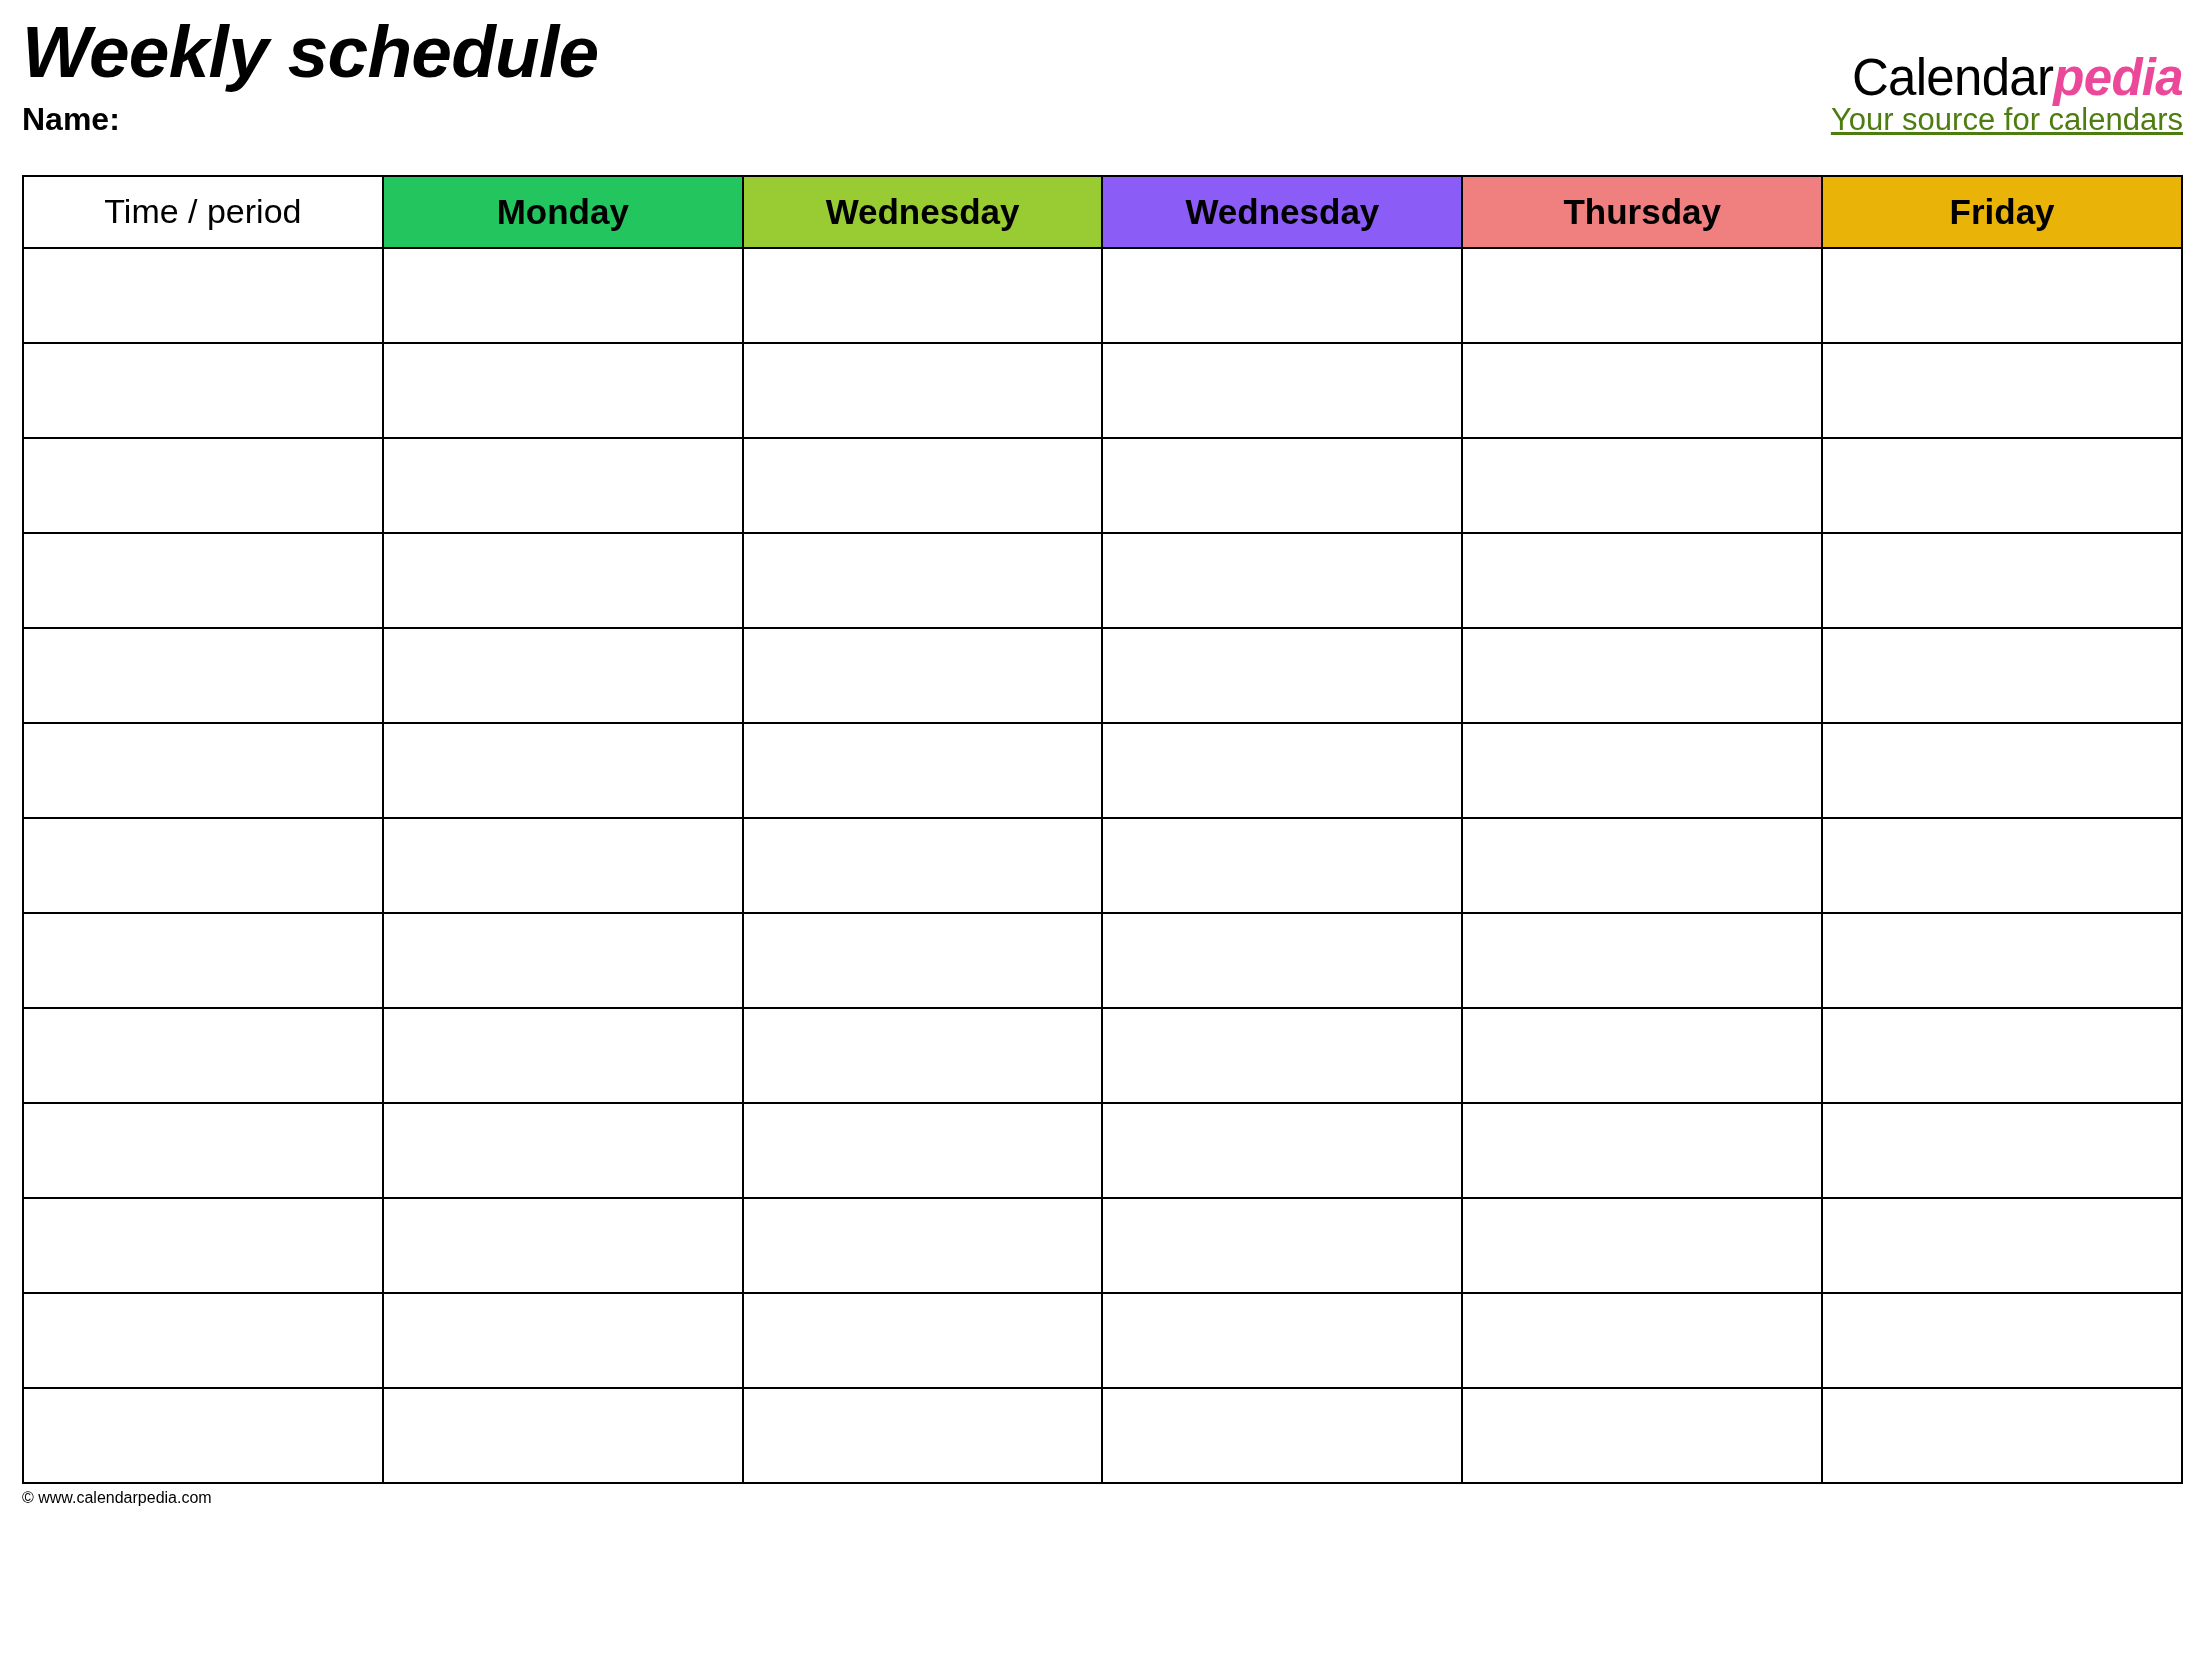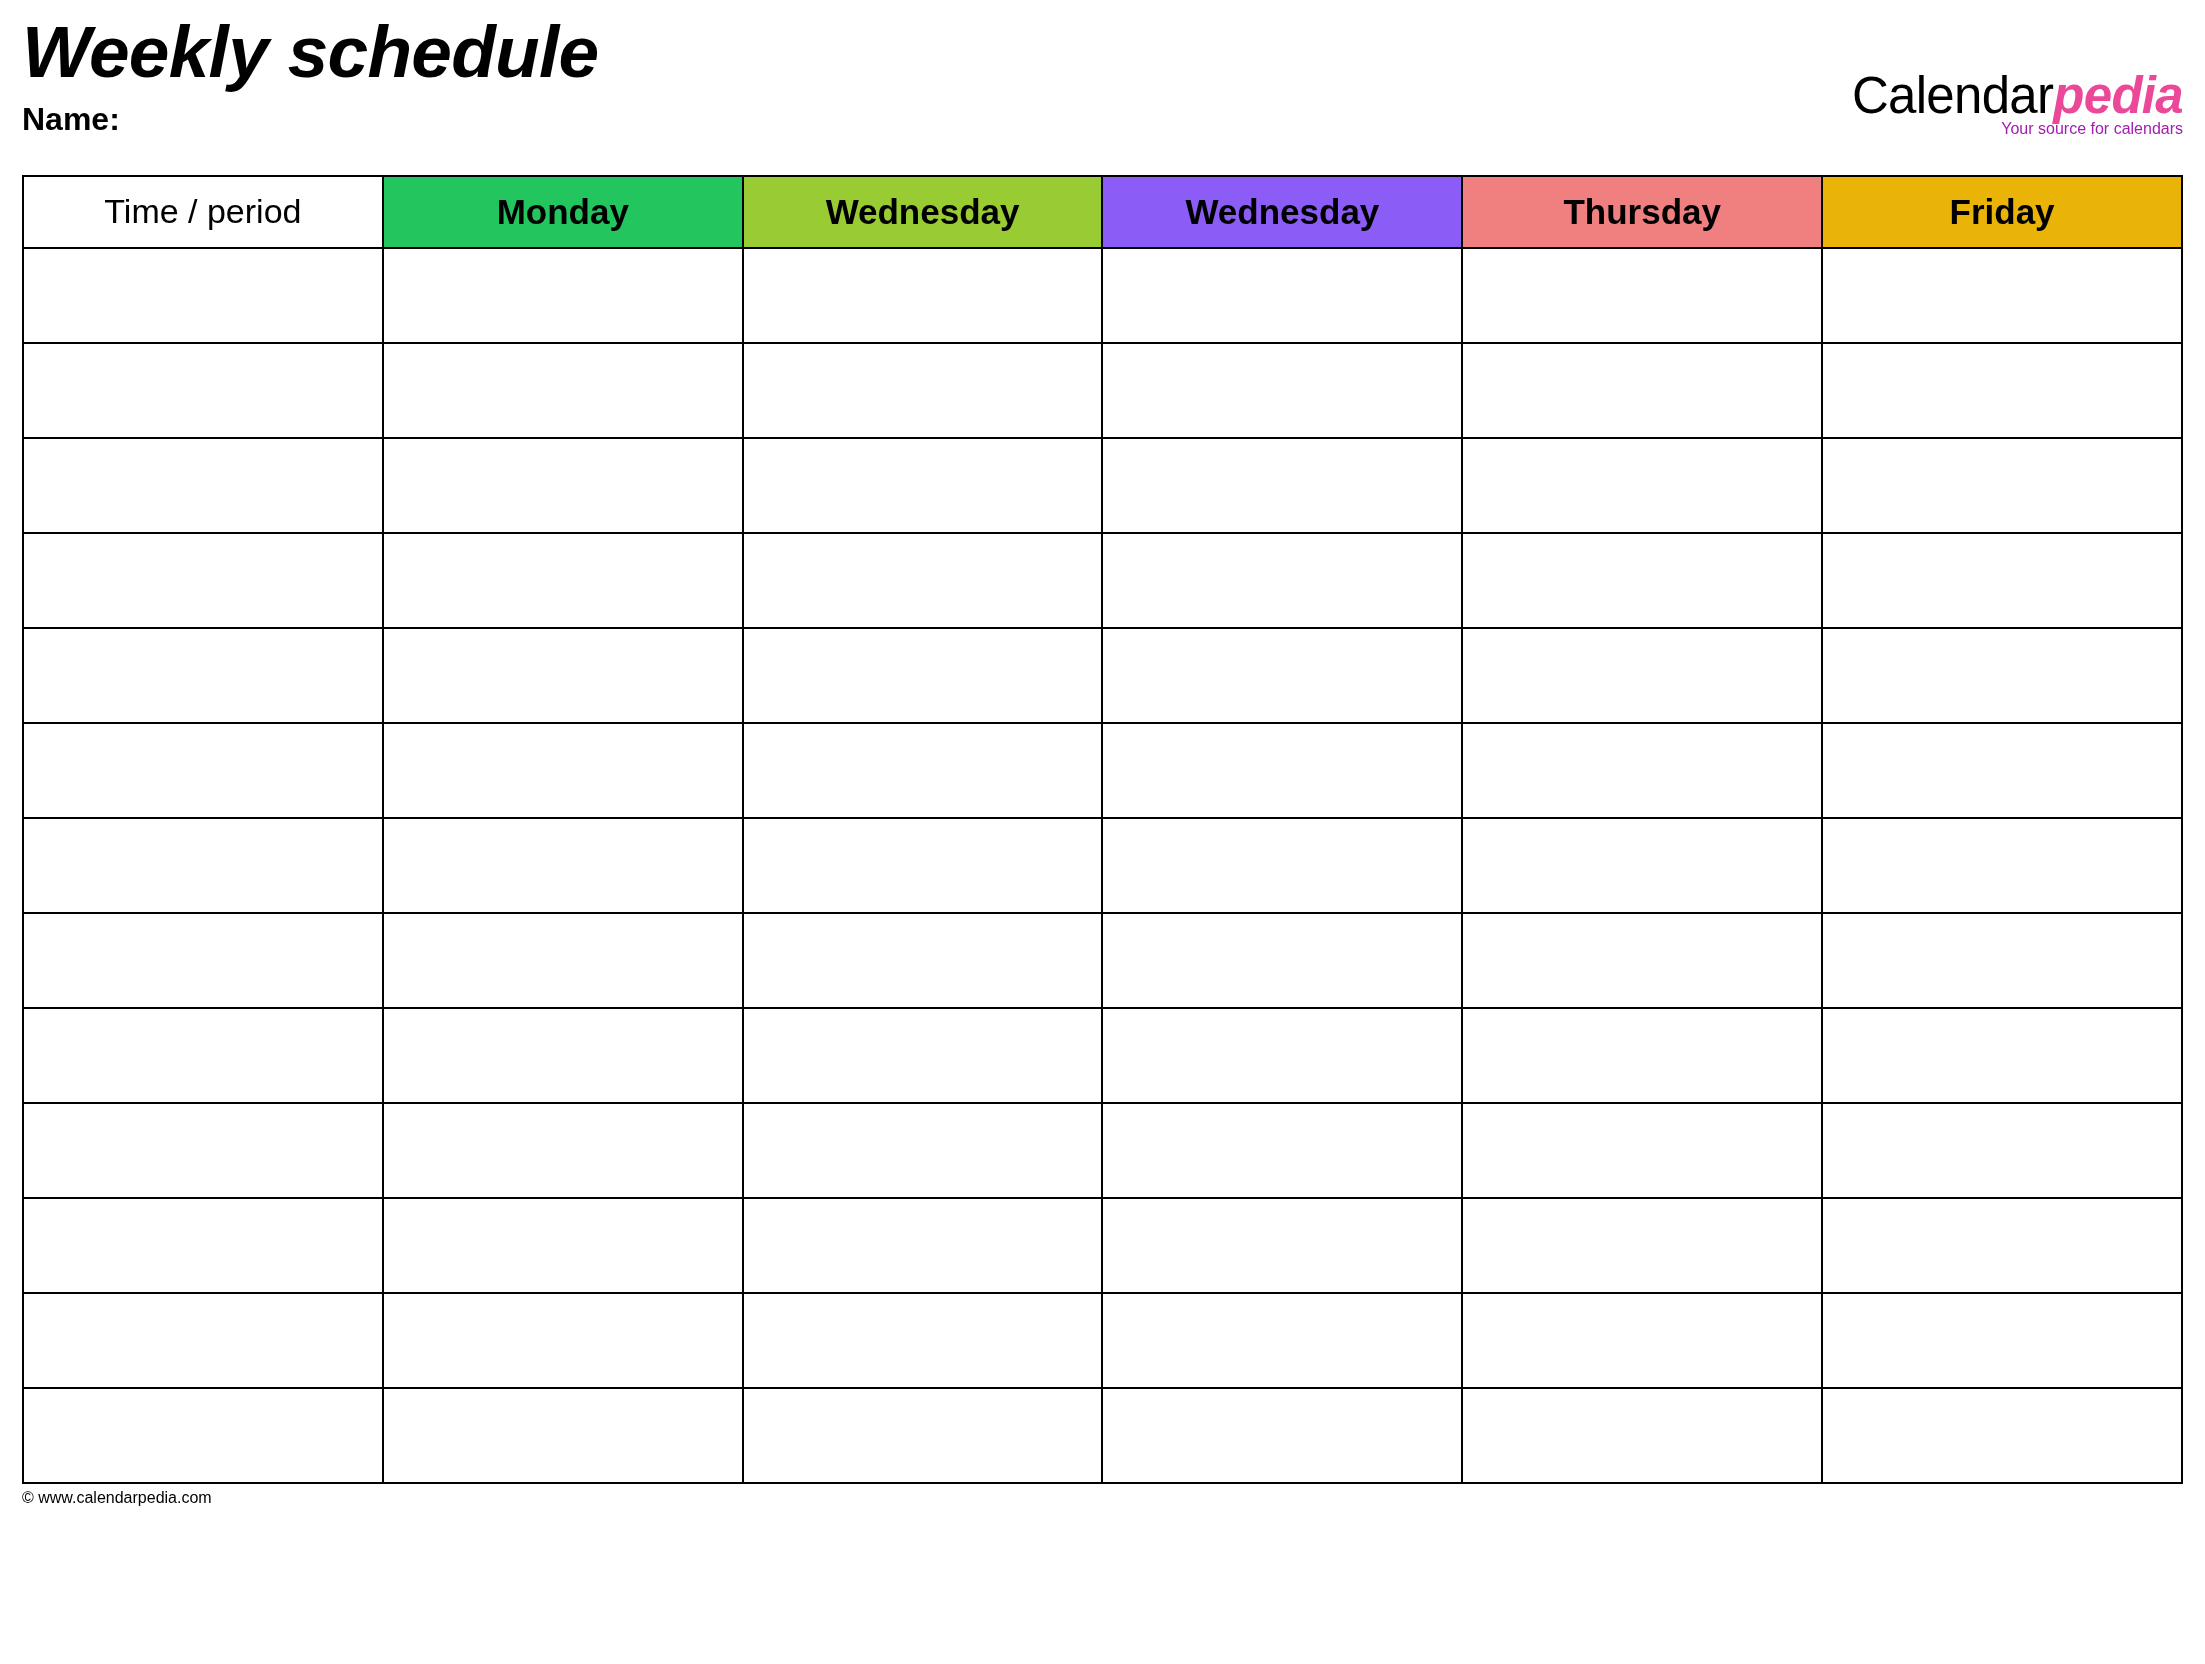--- a/index.html
+++ b/index.html
@@ -44,23 +44,24 @@
       font-weight: 400;
       letter-spacing: -0.7px;
       line-height: 1.0;
     }
     .brand-name .accent {
       color: #ec4899;
       font-weight: 700;
       font-style: italic;
     }
     .brand-tagline {
-      font-size: 16px;
-      color: #a21caf;
+      font-size: 31px;
+      color: #4d7c0f;
       margin-top: -1.5px;
+      text-decoration: underline;
     }
     table.schedule {
       border-collapse: collapse;
       width: 100%;
       table-layout: fixed;
       margin-top: 37px;
     }
     table.schedule th,
     table.schedule td {
       border: 2.2px solid #000;

